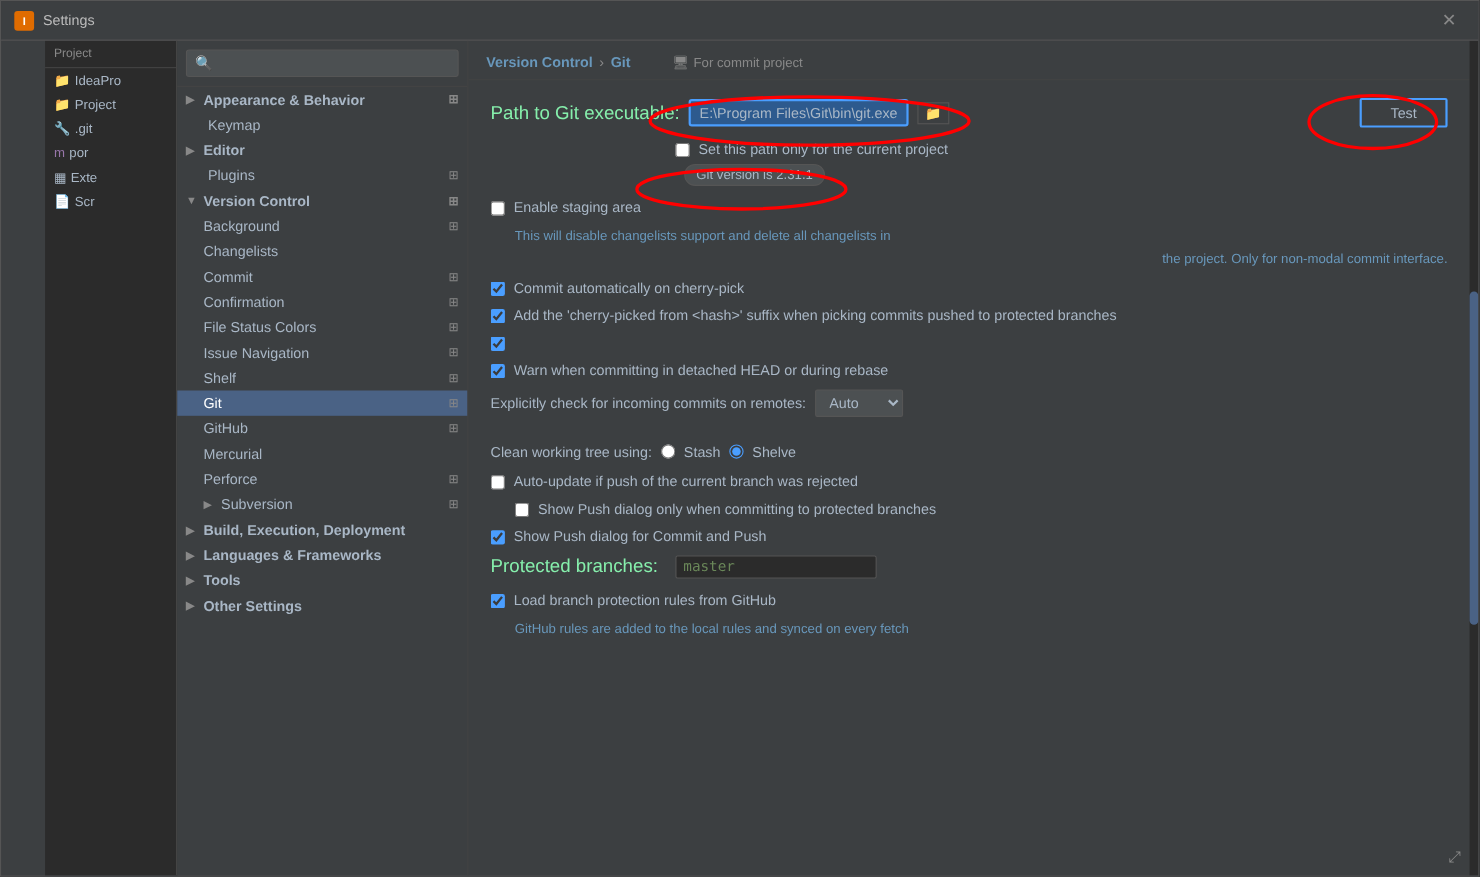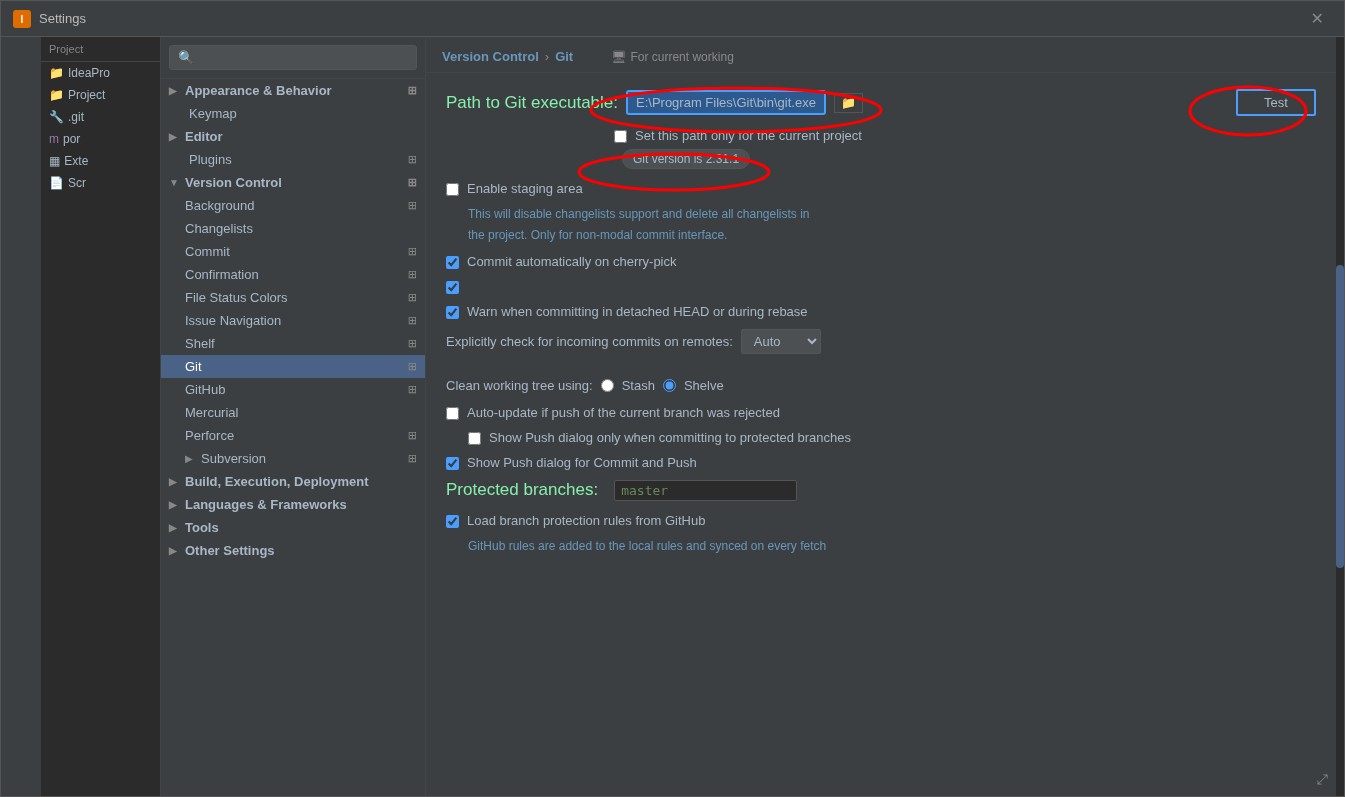--- a/index.html
+++ b/index.html
@@ -517,21 +517,21 @@
       <div class="settings-content">
 
         <div class="content-header">
           <div class="breadcrumb">
             <span class="breadcrumb-item">Version Control</span>
             <span class="breadcrumb-separator">›</span>
             <span class="breadcrumb-current">Git</span>
           </div>
           <div style="margin-left: 32px; display:flex; align-items:center; gap:4px;">
             <span style="color:#888; font-size:12px">🖥</span>
-            <span class="breadcrumb-project">For current working</span>
+            <span class="breadcrumb-project">For commit project</span>
           </div>
         </div>
 
         <div class="content-body">
 
           <div class="form-row">
             <span class="form-label">Path to Git executable:</span>
             <div style="position:relative; display:inline-block;">
               
               <span class="git-path-highlighted">E:\Program Files\Git\bin\git.exe</span>
@@ -552,27 +552,31 @@
 
           <div style="margin-left:168px; margin-bottom:12px;">
             <span class="version-badge">Git version is 2.31.1</span>
           </div>
 
           <div class="checkbox-row">
             <input type="checkbox" id="staging-area" style="">
             <label class="checkbox-label" for="staging-area">Enable staging area</label>
           </div>
           <div class="section-desc">This will disable changelists support and delete all changelists in</div>
-          <div class="section-desc" style="margin-bottom:10px;">the project. Only for non-modal commit interface.</div>
+          <div class="section-desc" style="margin-bottom:10px;text-align:right;">the project. Only for non-modal commit interface.</div>
 
           <div class="checkbox-row">
             <input type="checkbox" id="cherry-pick" checked="" style="">
             <label class="checkbox-label" for="cherry-pick">Commit automatically on cherry-pick</label>
           </div>
 
+          <div class="checkbox-row">
+            <input type="checkbox" id="cherry-hash" checked="" style="">
+            <label class="checkbox-label" for="cherry-hash">Add the 'cherry-picked from &lt;hash&gt;' suffix when picking commits pushed to protected branches</label>
+          </div>
 
           <div class="checkbox-row">
             <input type="checkbox" id="crlf" checked="" style="">
           </div>
 
           <div class="checkbox-row">
             <input type="checkbox" id="detached-head" checked="" style="">
             <label class="checkbox-label" for="detached-head">Warn when committing in detached HEAD or during rebase</label>
           </div>
 

